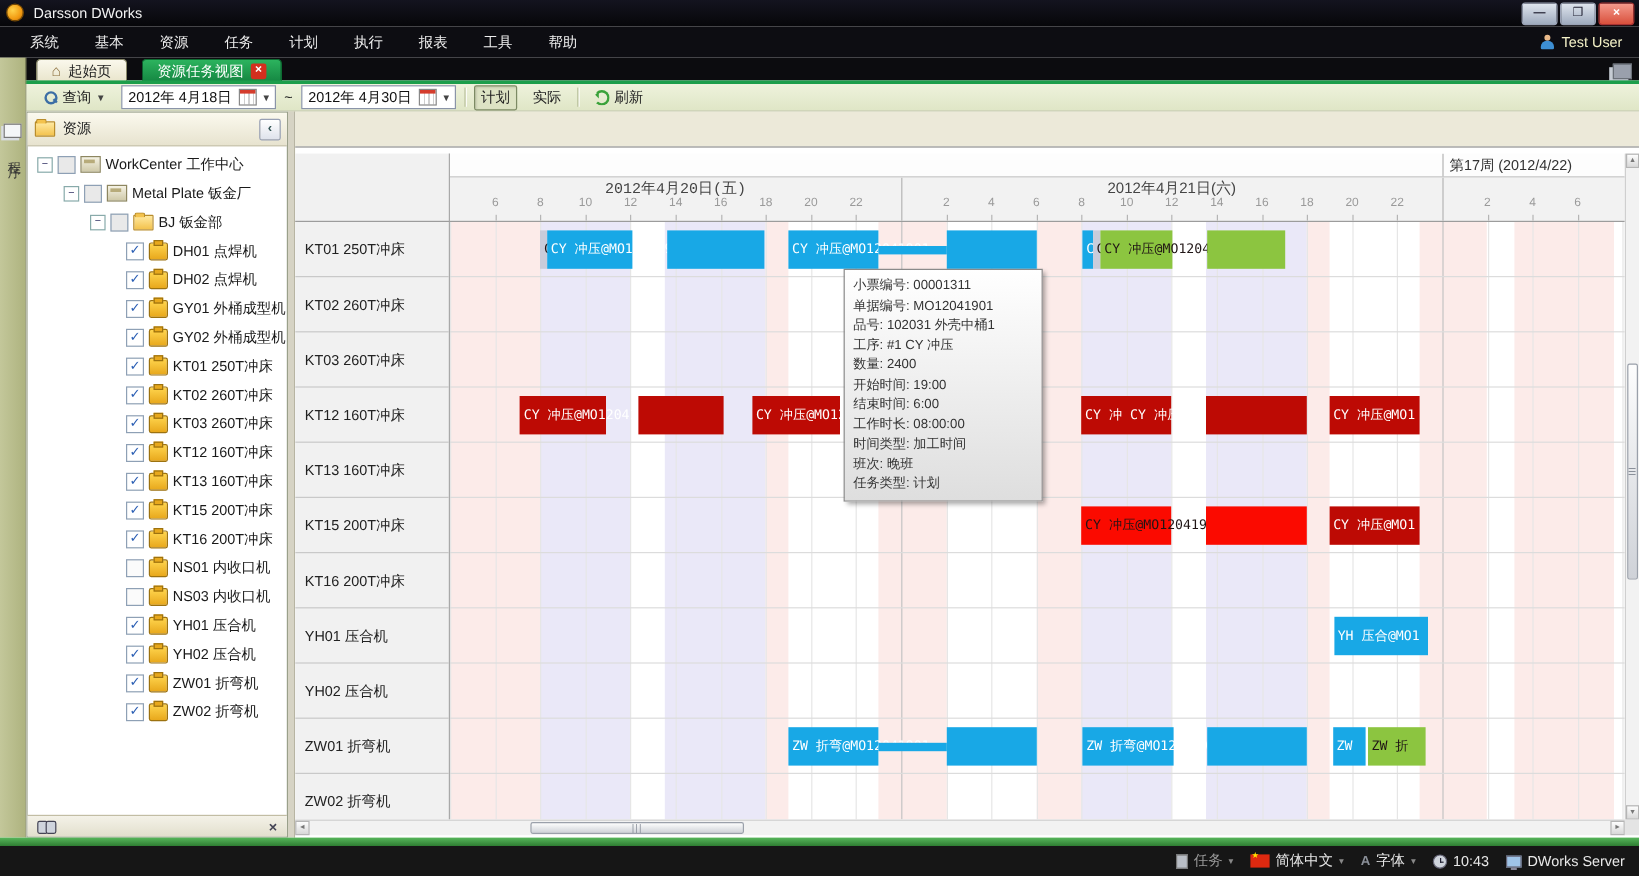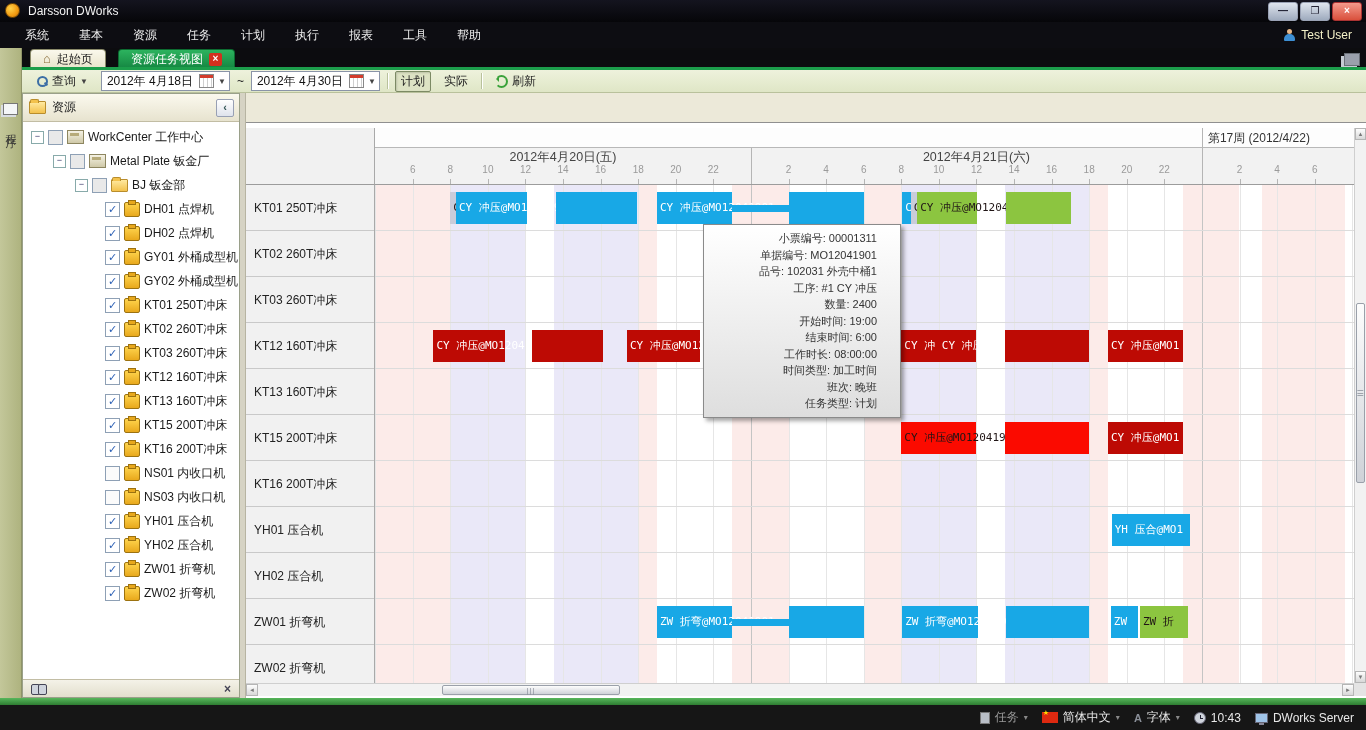--- a/index.html
+++ b/index.html
@@ -118,21 +118,21 @@
   #vscroll{position:absolute;left:1108px;top:5px;width:12px;height:555px;background:#f2f2f2;border-left:1px solid #cfcfcf;box-sizing:border-box;}
   #hscroll{position:absolute;left:0;top:560px;width:1108px;height:13px;background:#f2f2f2;border-top:1px solid #cfcfcf;box-sizing:border-box;}
   .sc-arrow{position:absolute;background:linear-gradient(#fdfdfd,#d8d8d8);border:1px solid #b5b5b5;color:#777;
             font-size:6px;text-align:center;box-sizing:border-box;}
   .sc-thumb{position:absolute;background:linear-gradient(#fdfdfd,#cfd2d8);border:1px solid #9aa0aa;border-radius:2px;box-sizing:border-box;}
   .grip{position:absolute;left:50%;top:50%;transform:translate(-50%,-50%);color:#8a909a;font-size:8px;letter-spacing:1px;}
   #corner-br{position:absolute;left:1108px;top:560px;width:12px;height:13px;background:#e4e4e4;}
 
   
   #tooltip{left:703px;top:224px;width:150px;background:linear-gradient(#ffffff,#dedede);
-           border:1px solid #8a8a8a;box-shadow:3px 3px 4px rgba(0,0,0,.35);padding:5px 23px;z-index:50;text-align:right;}
+           border:1px solid #8a8a8a;box-shadow:3px 3px 4px rgba(0,0,0,.35);padding:5px 7px;z-index:50;}
   .tip-line{font-size:11px;line-height:16.5px;color:#333;white-space:nowrap;}
 
   
   #greenstrip{left:0;top:698px;width:1366px;height:7px;background:linear-gradient(#57b65b,#2e7d32);}
   #statusbar{left:0;top:705px;width:1366px;height:25px;background:#161616;display:flex;align-items:center;justify-content:flex-end;gap:14px;padding-right:12px;box-sizing:border-box;}
   .st-item{display:flex;align-items:center;gap:5px;color:#e8e8e8;font-size:12px;}
   .st-item.dim{color:#9a9a9a;}
   .st-arrow{font-size:8px;color:#888;}
   .ic-clipboard{width:10px;height:12px;background:#b9bec6;border:1px solid #777;box-sizing:border-box;}
   .ic-flag{width:16px;height:11px;background:#de2910;position:relative;}
@@ -345,21 +345,21 @@
 
   <div class="abs" id="main">
 
     <div id="gantt">
       <div id="corner"></div>
       <div id="weekband">
           <div class="wk-sep" style="left: 826.92px;"></div>
           <div class="" style="position: absolute; top: 2px; left: 832.92px; font-size: 12px; color: rgb(51, 51, 51);">第17周 (2012/4/22)</div>
         </div>
       <div id="dayband">
-          <div class="daylabel" style="left: 0px; width: 375.96px;">2012年4月20日(五)</div>
+          <div class="daylabel" style="left: 0px; width: 375.96px; font-family: Liberation Mono, monospace;">2012年4月20日(五)</div>
           <div class="tick-label" style="left: 37.74px;">6</div>
           <div class="tick-mark" style="left: 37.74px;"></div>
           <div class="tick-label" style="left: 75.32px;">8</div>
           <div class="tick-mark" style="left: 75.32px;"></div>
           <div class="tick-label" style="left: 112.9px;">10</div>
           <div class="tick-mark" style="left: 112.9px;"></div>
           <div class="tick-label" style="left: 150.48px;">12</div>
           <div class="tick-mark" style="left: 150.48px;"></div>
           <div class="tick-label" style="left: 188.06px;">14</div>
           <div class="tick-mark" style="left: 188.06px;"></div>

